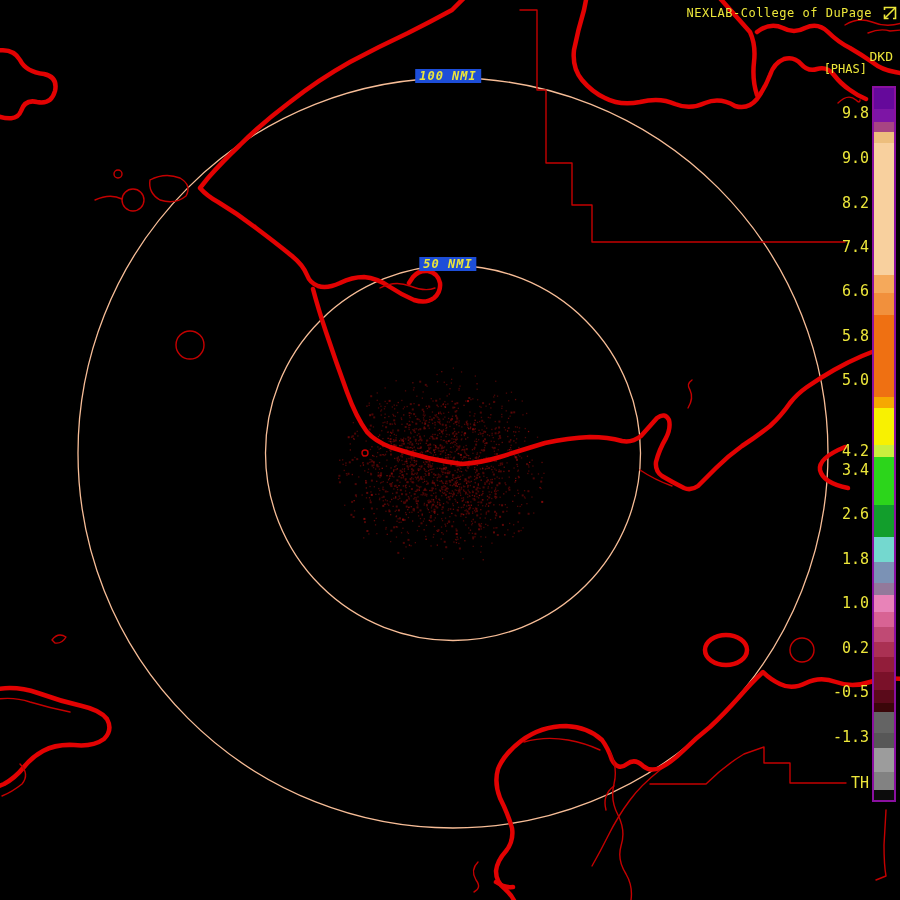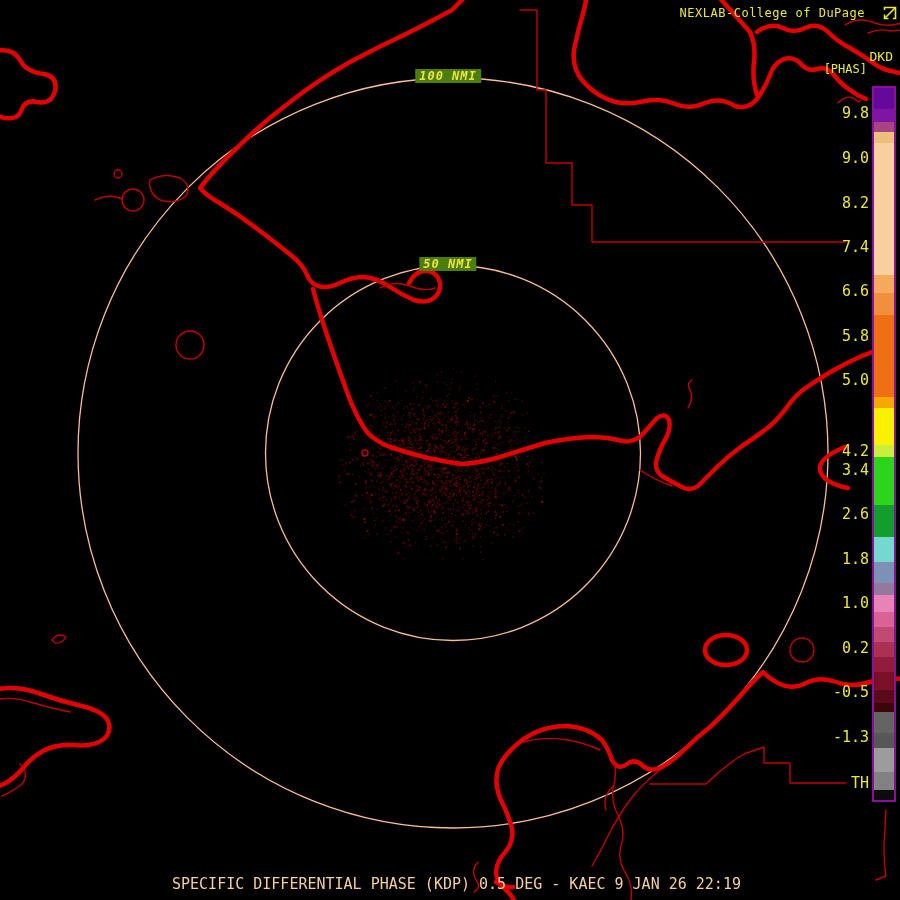--- a/index.html
+++ b/index.html
@@ -2,29 +2,29 @@
 <html style="--text_yellow: #ece63a; --ring: #f7bd97; --map_red: #e20202; --map_thin_red: #c40000; --title_peach: #f4cfa0; --bar_border: #8a10a0; --echo: #4a0505; --echo_mid: #5e0707; --echo_bright: #7c0909;"><head>
 <meta charset="utf-8">
 <style>
   html,body{margin:0;padding:0;background:#000;}
   .stage{position:relative;width:900px;height:900px;background:#000;overflow:hidden;
          font-family:"DejaVu Sans Mono","Liberation Mono",monospace;}
   svg.map{position:absolute;left:0;top:0;z-index:1;}
   .thick{stroke:var(--map_red);stroke-width:4.5;fill:none;stroke-linejoin:round;stroke-linecap:round;}
   .thin{stroke:var(--map_thin_red);stroke-width:1.4;fill:none;stroke-linejoin:round;stroke-linecap:round;}
   .ringline{stroke:var(--ring);stroke-width:1.3;fill:none;}
-  .hdr{position:absolute;top:6px;right:3px;z-index:4;display:flex;align-items:center;gap:18px;
+  .hdr{position:absolute;top:6px;right:3px;z-index:4;display:flex;align-items:center;gap:11px;
        color:var(--text_yellow);font-size:12px;letter-spacing:.5px;white-space:pre;}
   .code{position:absolute;top:49px;right:7px;z-index:4;color:var(--text_yellow);font-size:13px;}
   .units{position:absolute;top:62px;right:33px;z-index:4;color:var(--text_yellow);font-size:12px;}
   .colorbar{position:absolute;left:872px;top:86px;width:20px;height:712px;z-index:3;
             border:2px solid var(--bar_border);background:#000;}
   .colorbar .seg{width:100%;}
   .tick{position:absolute;right:31px;z-index:3;color:var(--text_yellow);font-size:15px;line-height:18px;white-space:pre;}
-  .ring-label{position:absolute;transform:translateX(-50%);z-index:2;background:#4d7c0f;
+  .ring-label{position:absolute;transform:translateX(-50%);z-index:2;background:#1d4ed8;
               color:var(--text_yellow);font-size:12px;font-weight:bold;font-style:italic;
               padding:0 4px;letter-spacing:1px;white-space:pre;}
   .footer{position:absolute;left:172px;top:876px;z-index:4;color:var(--title_peach);
           font-size:15px;line-height:16px;white-space:pre;}
 </style>
 </head>
 <body>
 
 <div class="stage">
 
@@ -1906,14 +1906,13 @@
       <div class="tick" style="top: 460.56px;">3.4</div>
       <div class="tick" style="top: 505.13px;">2.6</div>
       <div class="tick" style="top: 549.7px;">1.8</div>
       <div class="tick" style="top: 594.27px;">1.0</div>
       <div class="tick" style="top: 638.84px;">0.2</div>
       <div class="tick" style="top: 683.41px;">-0.5</div>
       <div class="tick" style="top: 727.98px;">-1.3</div>
       <div class="tick" style="top: 774px;">TH</div>
     </div>
 
-  <div class="footer">SPECIFIC DIFFERENTIAL PHASE (KDP) 0.5 DEG - KAEC 9 JAN 26 22:19</div>
 </div>
 
 </body></html>

